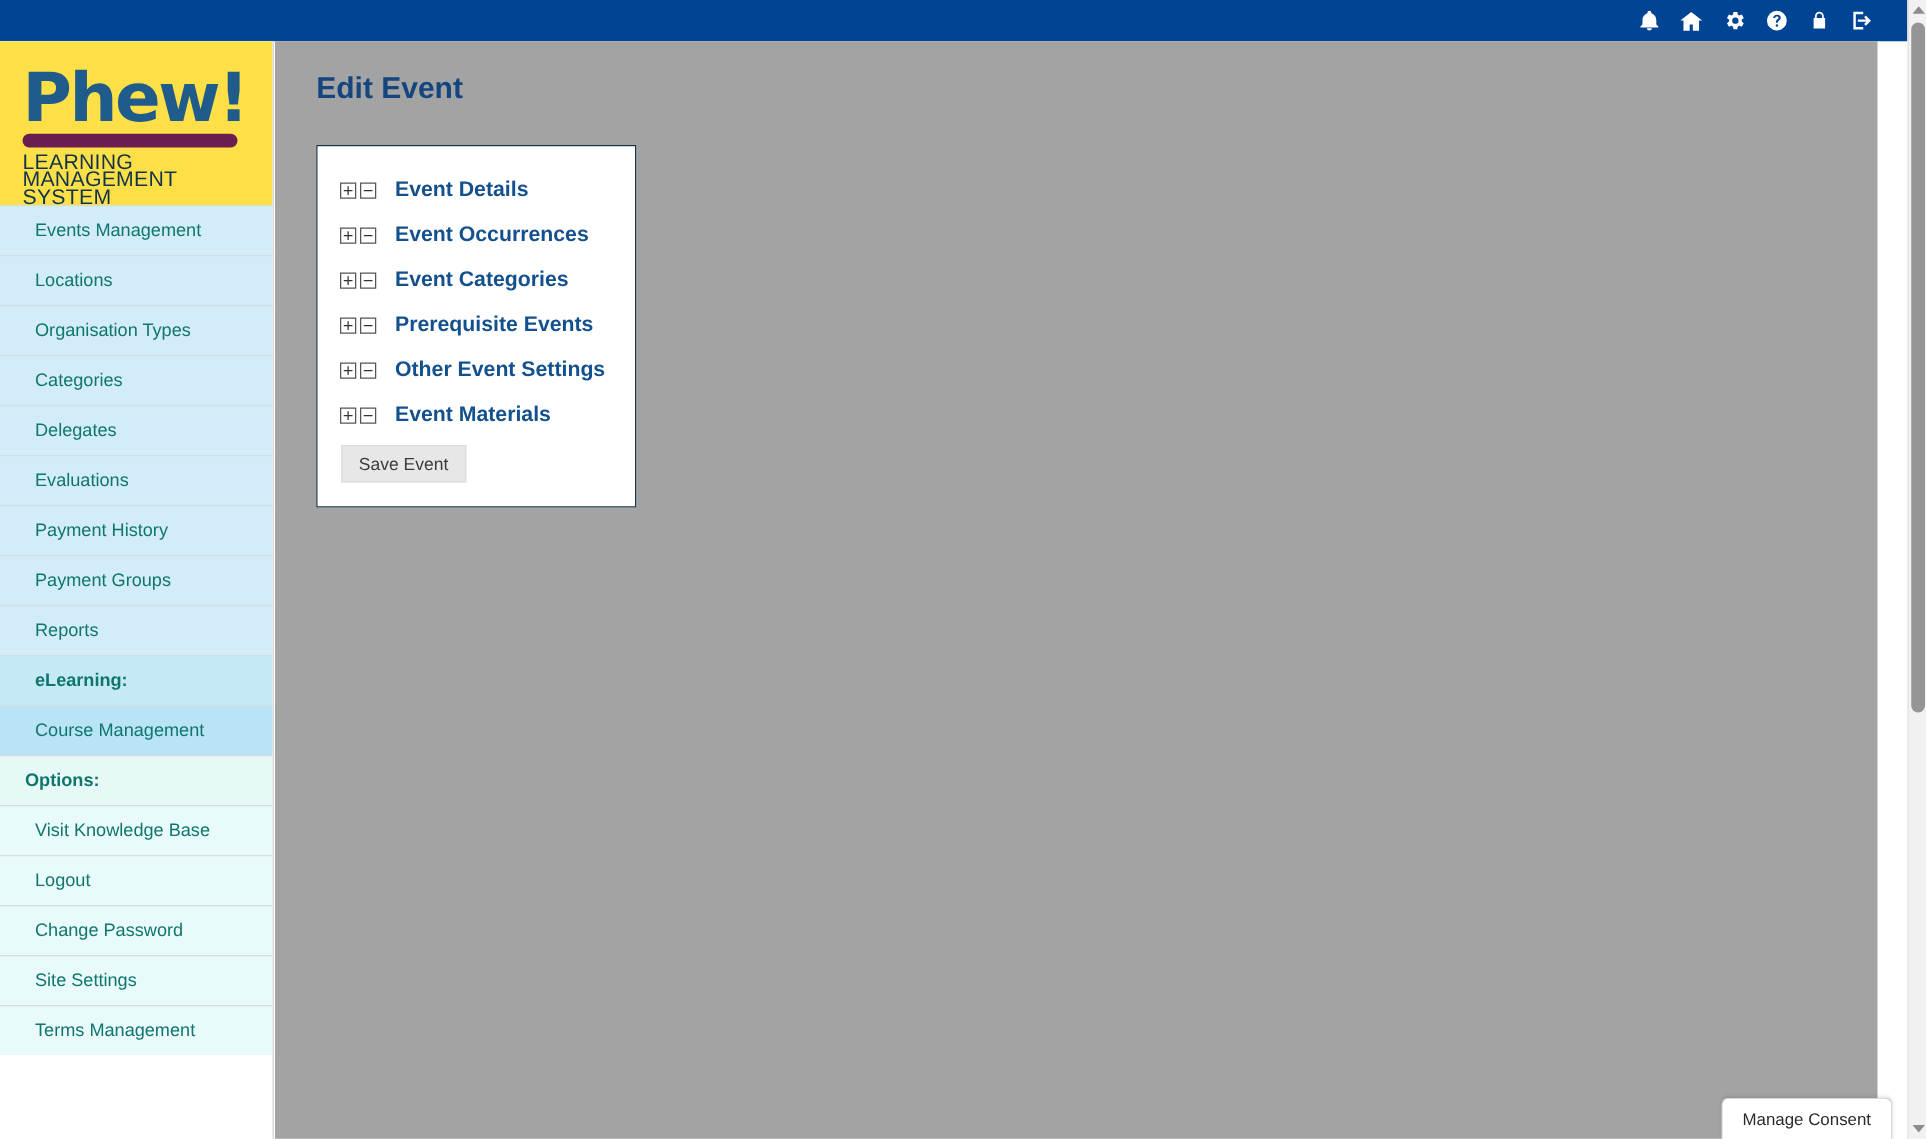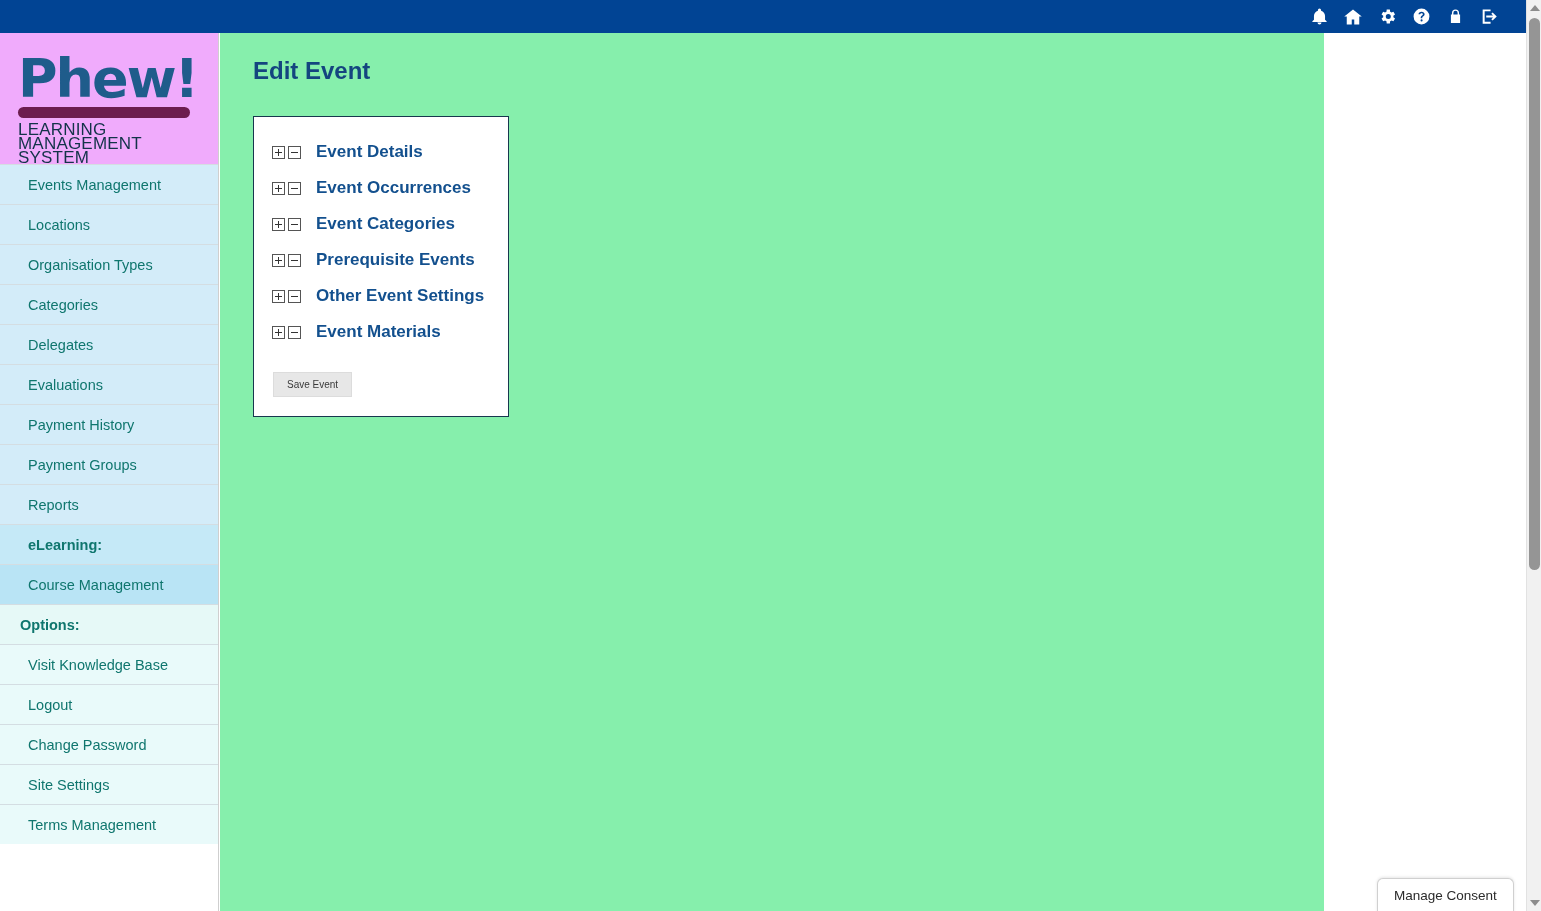--- a/index.html
+++ b/index.html
@@ -30,21 +30,21 @@
   #sidebar {
     position: absolute; top: 33px; left: 0;
     width: 219px; height: 878px;
     background: #ffffff;
     border-right: 1px solid #cfcfcf;
     overflow: hidden;
   }
   #logo-area {
     height: 131px;
     padding: 20px 0 0 18px;
-    background: #f0abfc;
+    background: #fde047;
   }
   .logo-word {
     font-family: "DejaVu Sans", sans-serif;
     font-size: 54px;
     font-weight: bold;
     color: #1f5c8b;
     letter-spacing: -2px;
     line-height: 52px;
     margin: 0;
   }
@@ -77,22 +77,22 @@
   }
   .nav-item.sect-events   { background: #d3ecf9; }
   .nav-item.sect-elearn-h { background: #c5e9f7; font-weight: bold; }
   .nav-item.sect-elearn   { background: #b9e4f5; }
   .nav-item.sect-opt-h    { background: #e6f9f7; font-weight: bold; padding-left: 20px; }
   .nav-item.sect-opt      { background: #e9fafa; }
 
   
   #main {
     position: absolute; top: 33px; left: 220px;
-    width: 1104px; height: 878px;
-    background: #86efac;
+    width: 1282px; height: 878px;
+    background: #a3a3a3;
   }
   #page-title {
     font-size: 24px;
     font-weight: bold;
     color: #14457f;
     margin: 24px 0 0 33px;
   }
   #panel {
     margin: 31px 0 0 33px;
     width: 256px;
@@ -131,25 +131,25 @@
     background: #333;
   }
   .acc-label {
     margin-left: 12px;
     font-size: 17px;
     font-weight: bold;
     color: #13508e;
     white-space: nowrap;
   }
   #save-event {
-    margin: 22px 0 0 19px;
+    margin: 6px 0 0 19px;
     background: #e7e7e7;
     border: 1px solid #dcdcdc;
     color: #3a3a3a;
-    font-size: 10px;
+    font-size: 14px;
     font-family: "Liberation Sans", sans-serif;
     padding: 6px 13px;
     cursor: pointer;
   }
 
   
   #manage-consent {
     position: absolute;
     left: 1377px; top: 878px;
     background: #ffffff;

